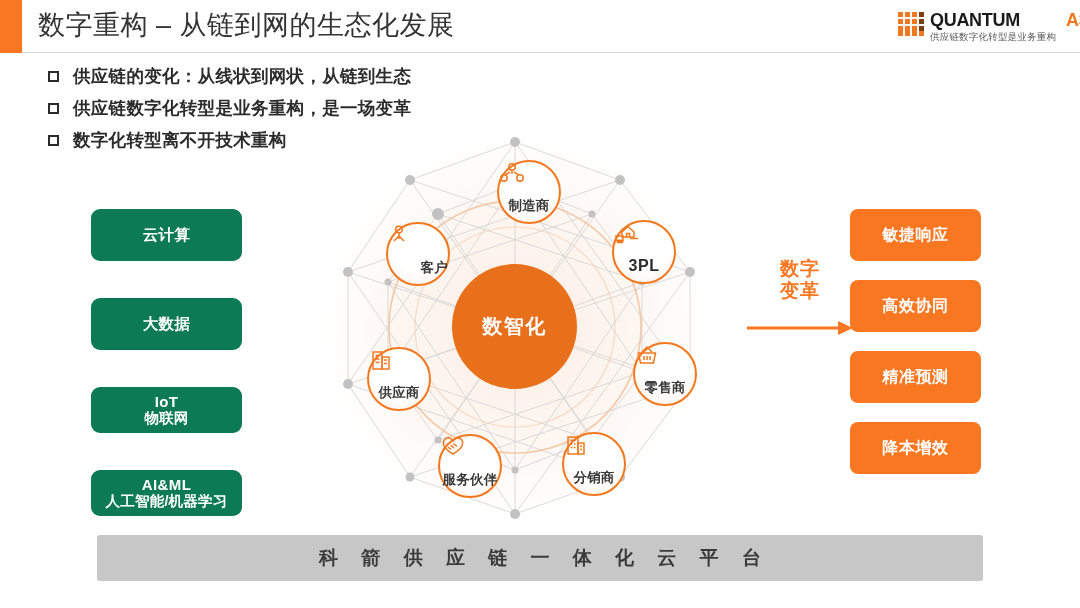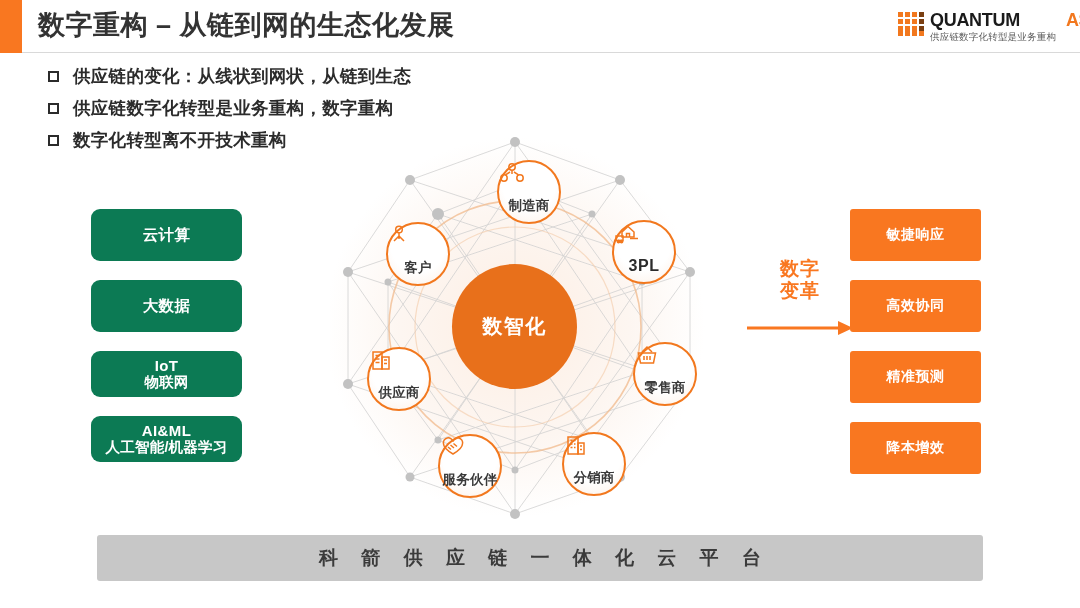--- a/index.html
+++ b/index.html
@@ -12,21 +12,21 @@
   .slide { position: relative; width: 1080px; height: 608px; background: #fff; }
 
   
   .header { position: absolute; left: 0; top: 0; width: 1080px; height: 53px; }
   .accent-bar {
     position: absolute; left: 0; top: 0; width: 22px; height: 53px;
     background: #F97720;
   }
   .page-title {
     position: absolute; left: 38px; top: 7px;
-    font-size: 27px; font-weight: bold; color: #333333;
+    font-size: 27px; font-weight: normal; color: #333333;
     letter-spacing: 0.5px; white-space: nowrap;
   }
   .header-rule {
     position: absolute; left: 22px; top: 52px; width: 1058px; height: 1px;
     background: #d9d9d9;
   }
   
   .logo { position: absolute; right: 14px; top: 10px; width: 168px; height: 38px; }
   .logo-grid {
     position: absolute; left: 0; top: 2px;
@@ -64,34 +64,34 @@
   .bullet .txt {
     font-size: 17.5px; font-weight: bold; color: #2b2b2b;
     letter-spacing: 0.3px; white-space: nowrap;
   }
 
   
   .tech-col { position: absolute; left: 91px; top: 209px; width: 151px; }
   .gbox {
     width: 151px; height: 52px; background: #0C7A54; border-radius: 9px;
     display: flex; flex-direction: column; align-items: center; justify-content: center;
-    color: #fff; margin-bottom: 19px;
+    color: #fff; margin-bottom: 37px;
   }
   .gbox .l1 { font-size: 15.5px; font-weight: bold; line-height: 1.15; letter-spacing: .4px; }
   .gbox .l2 { font-size: 14px; font-weight: bold; line-height: 1.15; letter-spacing: .2px; }
   .gbox.two { height: 46px; }
   .gbox.two .l1 { font-size: 15px; }
   .gbox.two .l2 { font-size: 14.5px; }
 
   
   .val-col { position: absolute; left: 850px; top: 209px; width: 131px; }
   .obox {
-    width: 131px; height: 52px; background: #F97720; border-radius: 3px;
+    width: 131px; height: 52px; background: #F97720; border-radius: 8px;
     display: flex; align-items: center; justify-content: center;
-    color: #fff; font-size: 14px; font-weight: bold; letter-spacing: .6px;
+    color: #fff; font-size: 16px; font-weight: bold; letter-spacing: .6px;
     margin-bottom: 19px;
   }
 
   
   .arrow-block { position: absolute; width: 110px; text-align: center; }
   .arrow-left { left: 245px; top: 258px; }
   .arrow-right { left: 745px; top: 258px; }
   .arrow-label {
     font-size: 19px; font-weight: bold; line-height: 1.18; letter-spacing: 1px;
   }
@@ -171,21 +171,21 @@
     </div>
   </div>
 
   <div class="bullets">
     <div class="bullet">
       <span class="sq"></span>
       <span class="txt">供应链的变化：从线状到网状，从链到生态</span>
     </div>
     <div class="bullet">
       <span class="sq"></span>
-      <span class="txt">供应链数字化转型是业务重构，数字重构</span>
+      <span class="txt">供应链数字化转型是业务重构，是一场变革</span>
     </div>
     <div class="bullet">
       <span class="sq"></span>
       <span class="txt">数字化转型离不开技术重构</span>
     </div>
   </div>
 
   <div class="tech-col">
     <div class="gbox">
       <span class="l1">云计算</span>
@@ -346,21 +346,21 @@
       <span class="ico">
         <svg width="24" height="22" viewBox="0 0 24 22" fill="none" stroke="#F2781E" stroke-width="1.5">
           <rect x="4" y="3" width="9" height="17"></rect>
             <rect x="13" y="8" width="7" height="12"></rect>
           <path d="M6.5 6.5h4M6.5 10h4M6.5 13.5h4M15 11h3M15 14.5h3"></path>
         </svg>
       </span>
       <span class="nlabel">供应商</span>
     </div>
 
-    <div class="node" style="left:56px; top:90px;">
+    <div class="node" style="left:56px; top:90px;align-items:flex-end;">
       <span class="ico">
         <svg width="22" height="22" viewBox="0 0 22 22" fill="none" stroke="#F2781E" stroke-width="1.5">
           <circle cx="11" cy="5.5" r="3.3"></circle>
           <path d="M11 9v6M11 12l-5 5M11 12l5 5"></path>
         </svg>
       </span>
       <span class="nlabel">客户</span>
     </div>
   </div>
 

